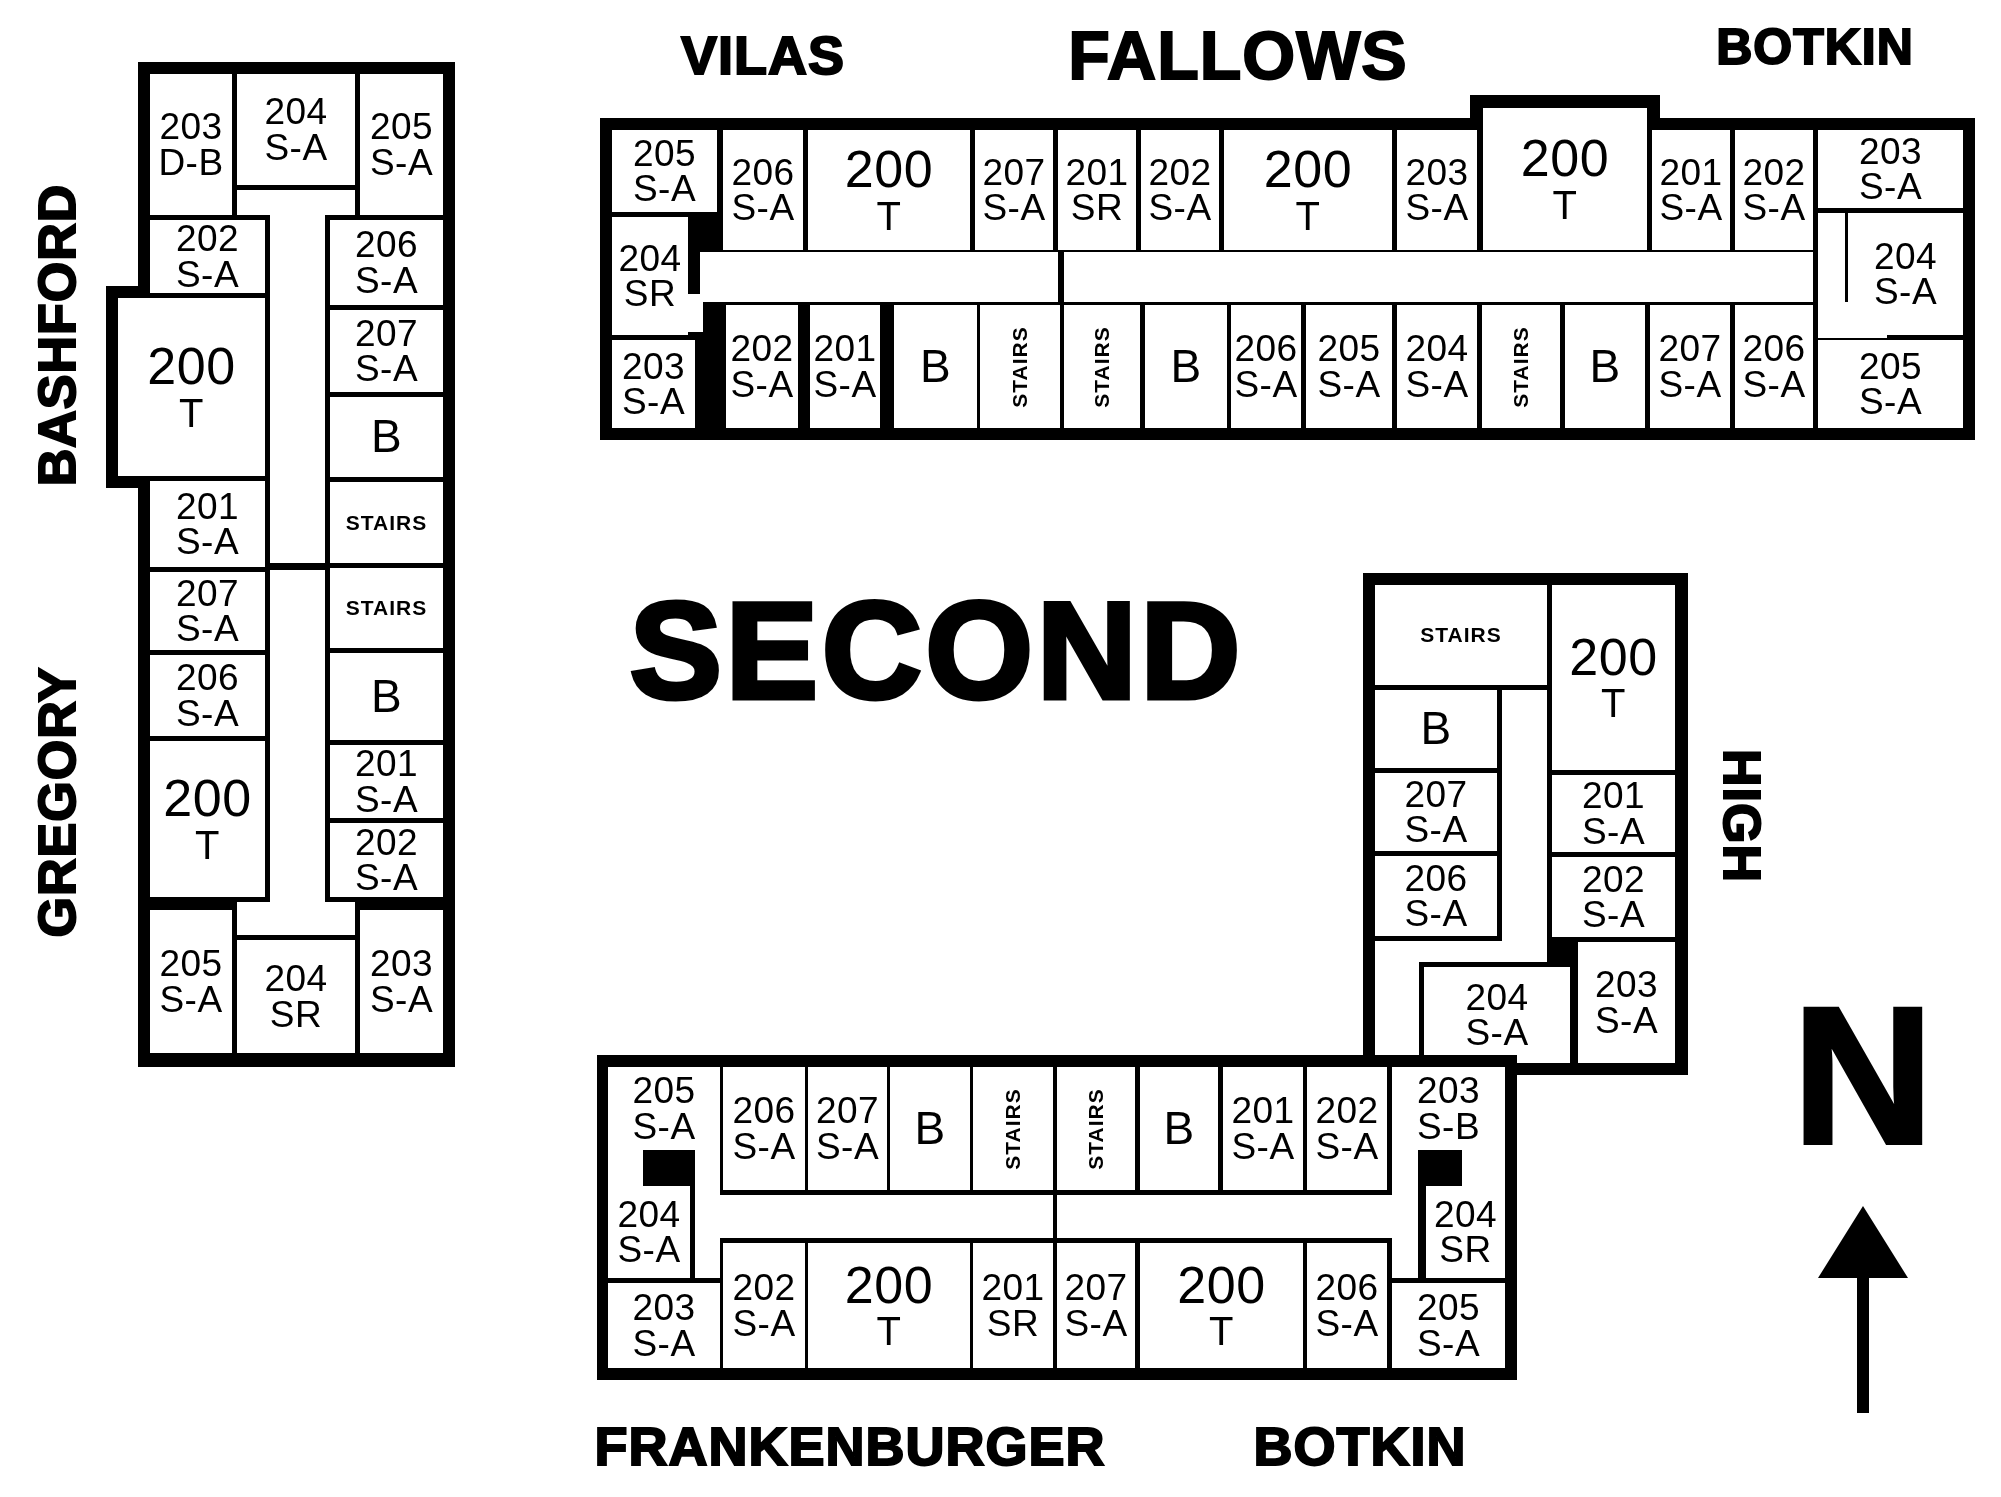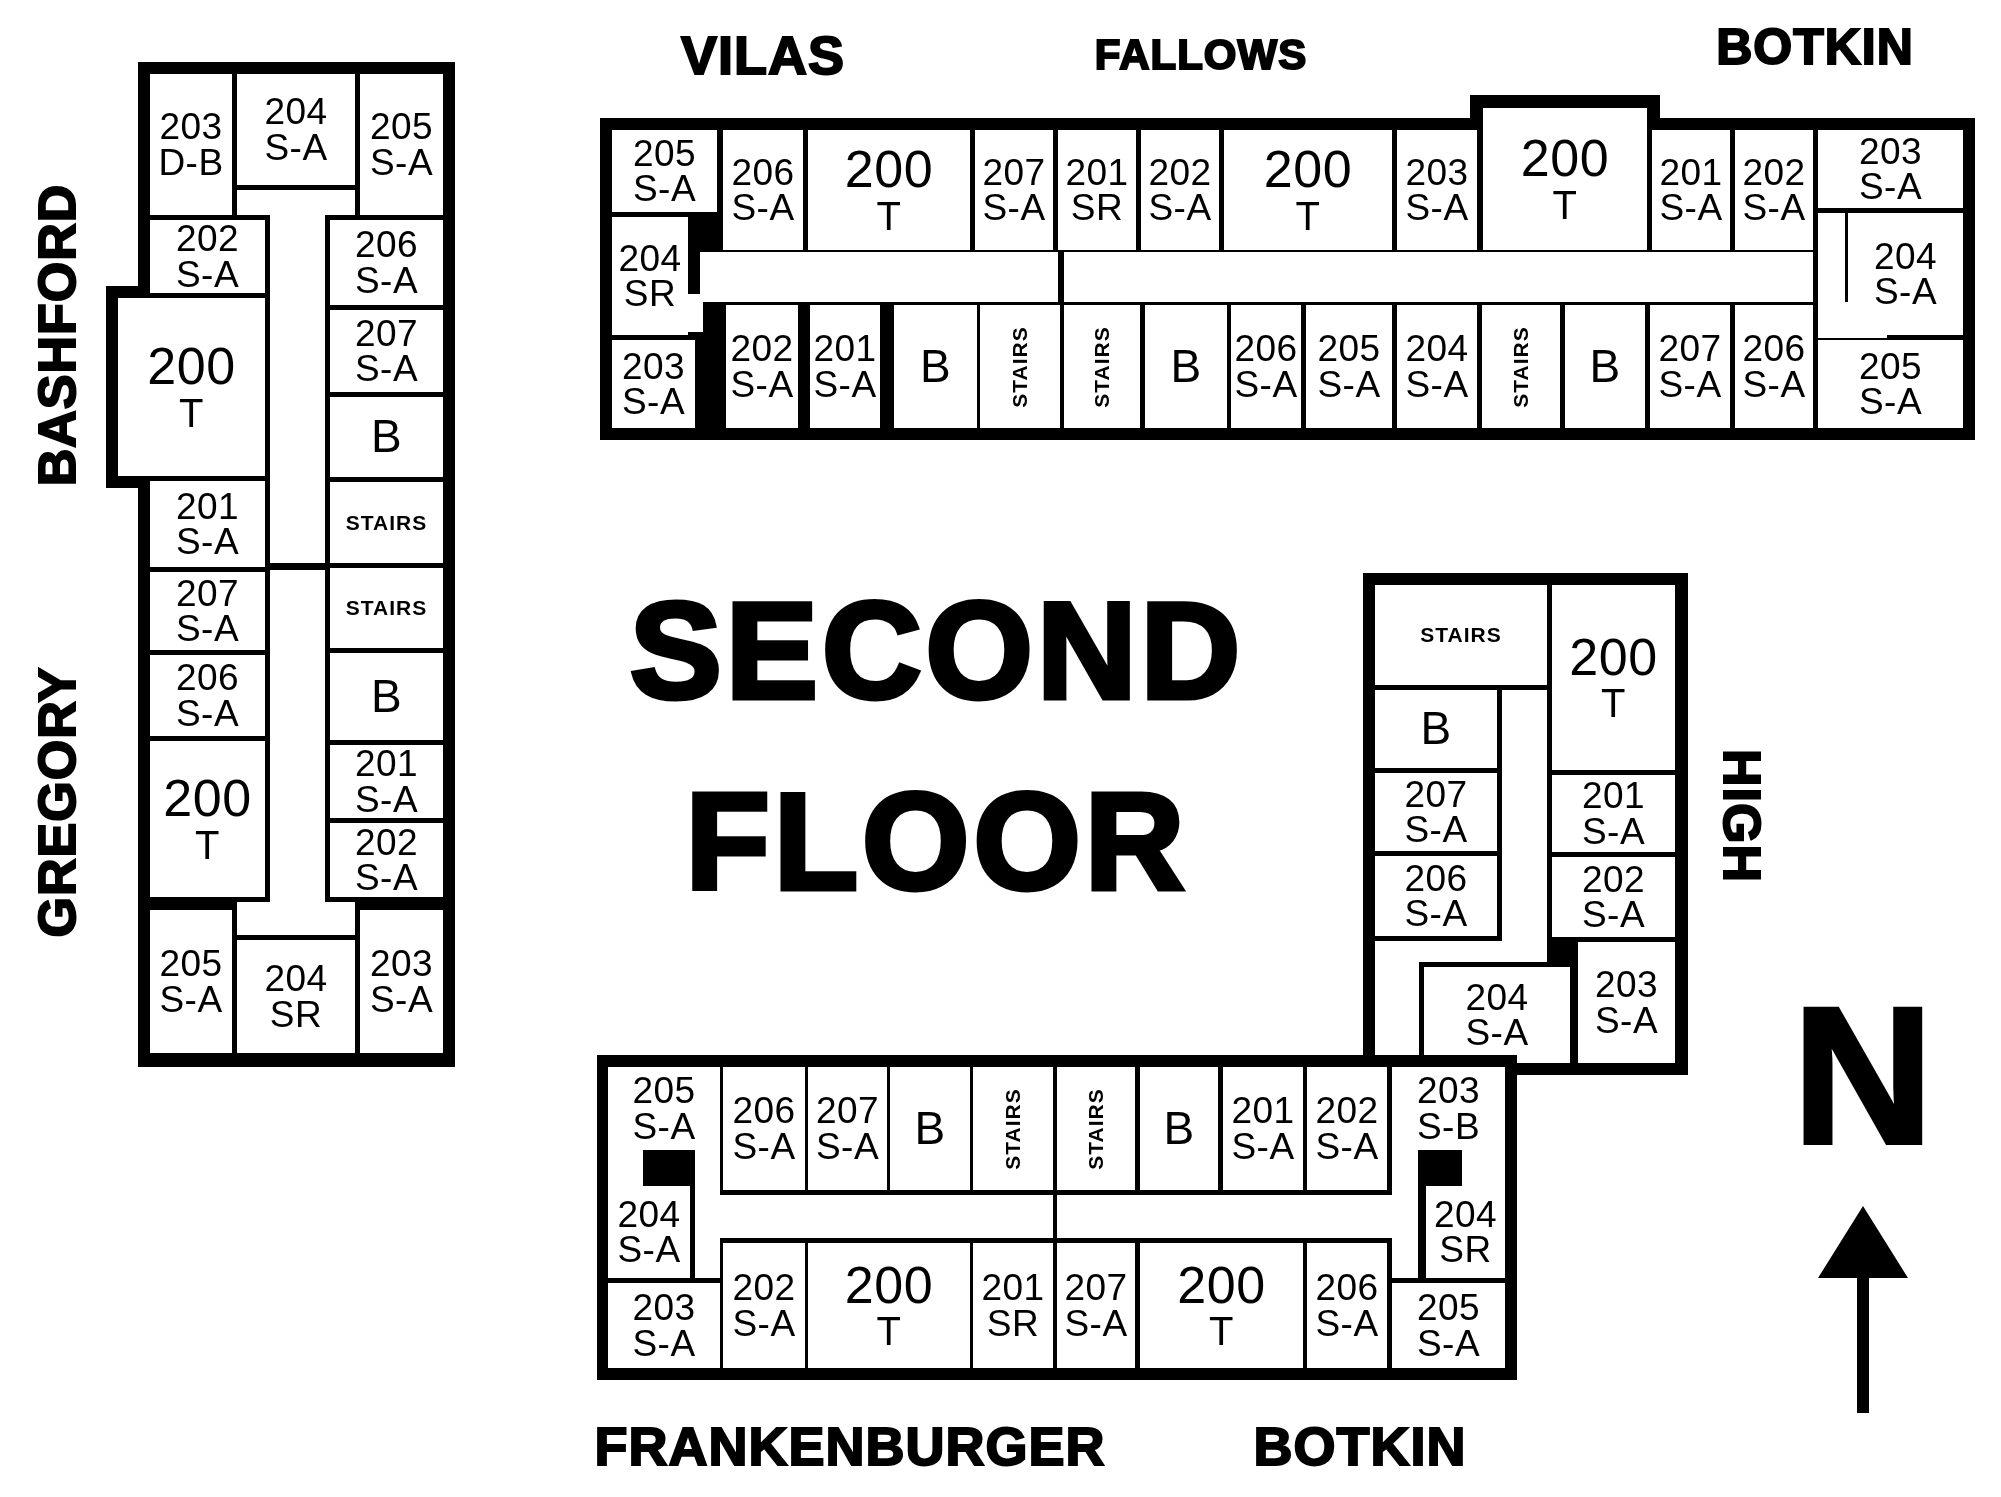--- a/index.html
+++ b/index.html
@@ -37,21 +37,20 @@
     border-left:45px solid transparent;border-right:45px solid transparent;
     border-bottom:72px solid #000;
   }
   .arrow-stem{position:absolute;background:#000;}
 </style>
 </head>
 <body>
 
 <div class="stage">
   <div class="title-line" style="left:937px;top:650px;">SECOND</div>
-  <div class="title-line" style="left:937px;top:841px;">FLOOR</div>
 
   <div id="plan-layer">
       <div class="wall" style="left: 138px; top: 62px; width: 317px; height: 1005px;"></div>
       <div class="wall" style="left: 106px; top: 286px; width: 44px; height: 202px;"></div>
       <div class="corridor" style="left: 270px; top: 192px; width: 55px; height: 371px;"></div>
       <div class="corridor" style="left: 270px; top: 570px; width: 55px; height: 365px;"></div>
       <div class="corridor" style="left: 237px; top: 190px; width: 118px; height: 25px;"></div>
       <div class="corridor" style="left: 237px; top: 902px; width: 118px; height: 33px;"></div>
       <div class="room" style="left: 150px; top: 74px; width: 82px; height: 141px;">
         <span class="l1">203</span>
@@ -361,21 +360,21 @@
       </div>
       <div class="room t" style="left: 1140px; top: 1243px; width: 163px; height: 125px;">
         <span class="l1">200</span>
         <span class="l2">T</span>
       </div>
       <div class="room" style="left: 1307px; top: 1243px; width: 80px; height: 125px;">
         <span class="l1">206</span>
         <span class="l2">S-A</span>
       </div>
       <div class="blabel" style="left: 763px; top: 55px; font-size: 54px; transform: translate(-50%, -50%);">VILAS</div>
-      <div class="blabel" style="left: 1201px; top: 55px; font-size: 42px; transform: translate(-50%, -50%);">FALLOWS</div>
+      <div class="blabel" style="left: 1238px; top: 55px; font-size: 68px; transform: translate(-50%, -50%);">FALLOWS</div>
       <div class="blabel" style="left: 1815px; top: 47px; font-size: 50px; transform: translate(-50%, -50%);">BOTKIN</div>
       <div class="blabel" style="left: 57px; top: 335px; font-size: 52px; transform: translate(-50%, -50%) rotate(-90deg);">BASHFORD</div>
       <div class="blabel" style="left: 57px; top: 802px; font-size: 52px; transform: translate(-50%, -50%) rotate(-90deg);">GREGORY</div>
       <div class="blabel" style="left: 1742px; top: 816px; font-size: 52px; transform: translate(-50%, -50%) rotate(90deg);">HIGH</div>
       <div class="blabel" style="left: 823px; top: 1446px; font-size: 54px; transform: translate(-50%, -50%); margin-left: 27px;">FRANKENBURGER</div>
       <div class="blabel" style="left: 1360px; top: 1446px; font-size: 54px; transform: translate(-50%, -50%);">BOTKIN</div>
     </div>
 
   <div class="compass-n" style="left:1863px;top:1075px;">N</div>
   <div class="arrow-head" style="left:1818px;top:1206px;"></div>

